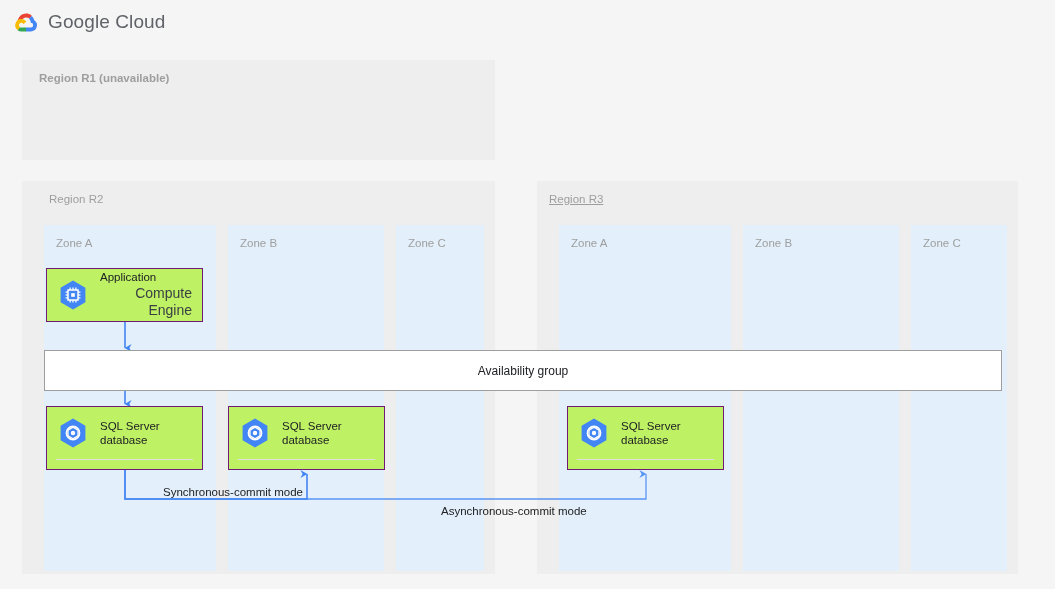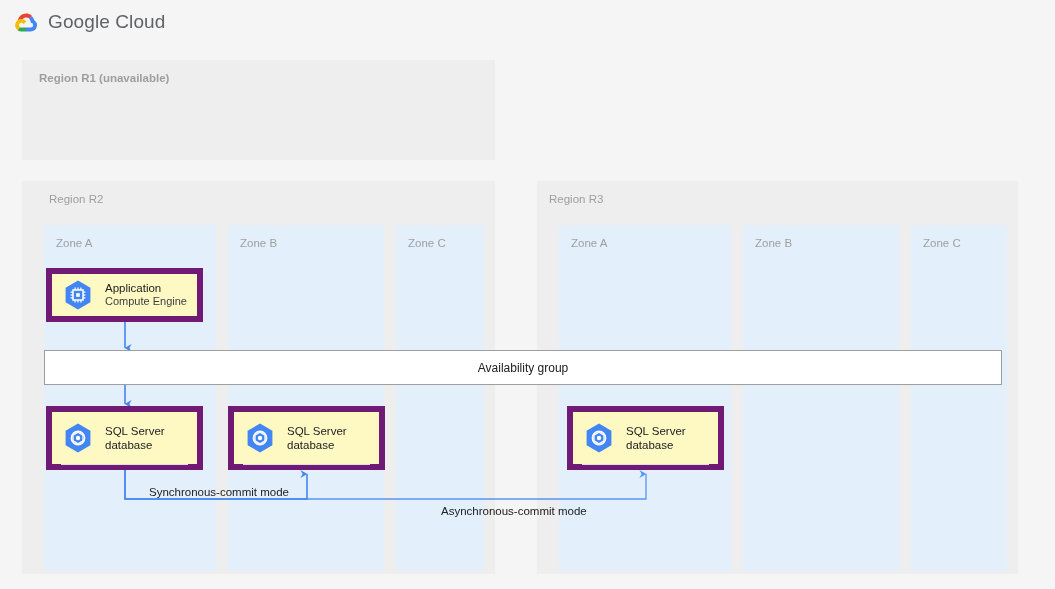--- a/index.html
+++ b/index.html
@@ -76,45 +76,46 @@
   .z-r2b { left: 228px; top: 225px; width: 156px; height: 346px; }
   .z-r2c { left: 396px; top: 225px; width: 88px;  height: 346px; }
   
   .z-r3a { left: 559px; top: 225px; width: 172px; height: 346px; }
   .z-r3b { left: 743px; top: 225px; width: 156px; height: 346px; }
   .z-r3c { left: 911px; top: 225px; width: 96px;  height: 346px; }
 
   
   .card {
     position: absolute;
-    background: #fef9c3;
-    border: 6px solid #701a75;
+    background: #bef264;
+    border: 1px solid #701a75;
     box-sizing: border-box;
   }
   .card-top {
     display: flex;
     align-items: center;
     padding: 9px 10px 9px 9px;
     box-sizing: border-box;
   }
   .card-icon {
     width: 34px; height: 34px;
     flex: 0 0 34px;
     margin-right: 10px;
   }
   .card-text { line-height: 1.25; }
   .card-title {
     font-size: 11.5px;
     color: #202124;
     display: block;
   }
   .card-sub {
-    font-size: 11px;
+    font-size: 14px;
     color: #3c4043;
     display: block;
+    text-align: right;
   }
   .card-divider {
     height: 1px;
     background: #e0e0e0;
     margin: 0 9px;
   }
   .card-footer {
     text-align: center;
     font-size: 10.5px;
     color: #202124;
@@ -123,21 +124,21 @@
 
   .app-card   { left: 46px;  top: 268px; width: 157px; height: 54px; }
   .db-primary { left: 46px;  top: 406px; width: 157px; height: 64px; }
   .db-standby { left: 228px; top: 406px; width: 157px; height: 64px; }
   .db-secondary { left: 567px; top: 406px; width: 157px; height: 64px; }
 
   
   .avail-bar {
     position: absolute;
     left: 44px; top: 350px;
-    width: 958px; height: 35px;
+    width: 958px; height: 41px;
     background: #ffffff;
     border: 1px solid #9e9e9e;
     box-sizing: border-box;
     display: flex;
     align-items: center;
     justify-content: center;
     font-size: 12px;
     color: #202124;
   }
 
@@ -148,21 +149,21 @@
     width: 1055px; height: 589px;
     pointer-events: none;
   }
   .edge-label {
     position: absolute;
     font-size: 11.5px;
     color: #202124;
     white-space: nowrap;
     background: transparent;
   }
-  .lbl-sync  { left: 149px; top: 486px; text-align: right; }
+  .lbl-sync  { left: 163px; top: 486px; text-align: right; }
   .lbl-async { left: 441px; top: 505px; }
 </style>
 </head>
 <body>
 
 <div class="header">
   <span class="logo-mark">
     <svg viewBox="0 0 26 26" width="26" height="26">
       <path d="M15.6 8.2l1.9-1.9.13-.8C14.1 2.6 8.8 2.95 5.75 6.4A9.1 9.1 0 0 0 3.7 10.2l.68-.1 3.8-.63.3-.3a5.06 5.06 0 0 1 6.93-.56l.2-.4z" fill="#ea4335"></path>
       <path d="M20.3 10.14a8.55 8.55 0 0 0-2.58-4.16l-2.67 2.67a4.73 4.73 0 0 1 1.74 3.75v.47a2.37 2.37 0 0 1 0 4.74h-4.74l-.47.48v2.84l.47.45h4.74a6.17 6.17 0 0 0 3.5-11.24z" fill="#4285f4"></path>
@@ -184,21 +185,21 @@
   <span class="zone-label">Zone A</span>
 </div>
 <div class="zone z-r2b">
   <span class="zone-label">Zone B</span>
 </div>
 <div class="zone z-r2c">
   <span class="zone-label">Zone C</span>
 </div>
 
 <div class="region region-r3">
-  <span class="region-label" style="left:12px; top:12px;">Region R3</span>
+  <span class="region-label" style="left:12px; top:12px;text-decoration:underline;">Region R3</span>
 </div>
 <div class="zone z-r3a">
   <span class="zone-label">Zone A</span>
 </div>
 <div class="zone z-r3b">
   <span class="zone-label">Zone B</span>
 </div>
 <div class="zone z-r3c">
   <span class="zone-label">Zone C</span>
 </div>

